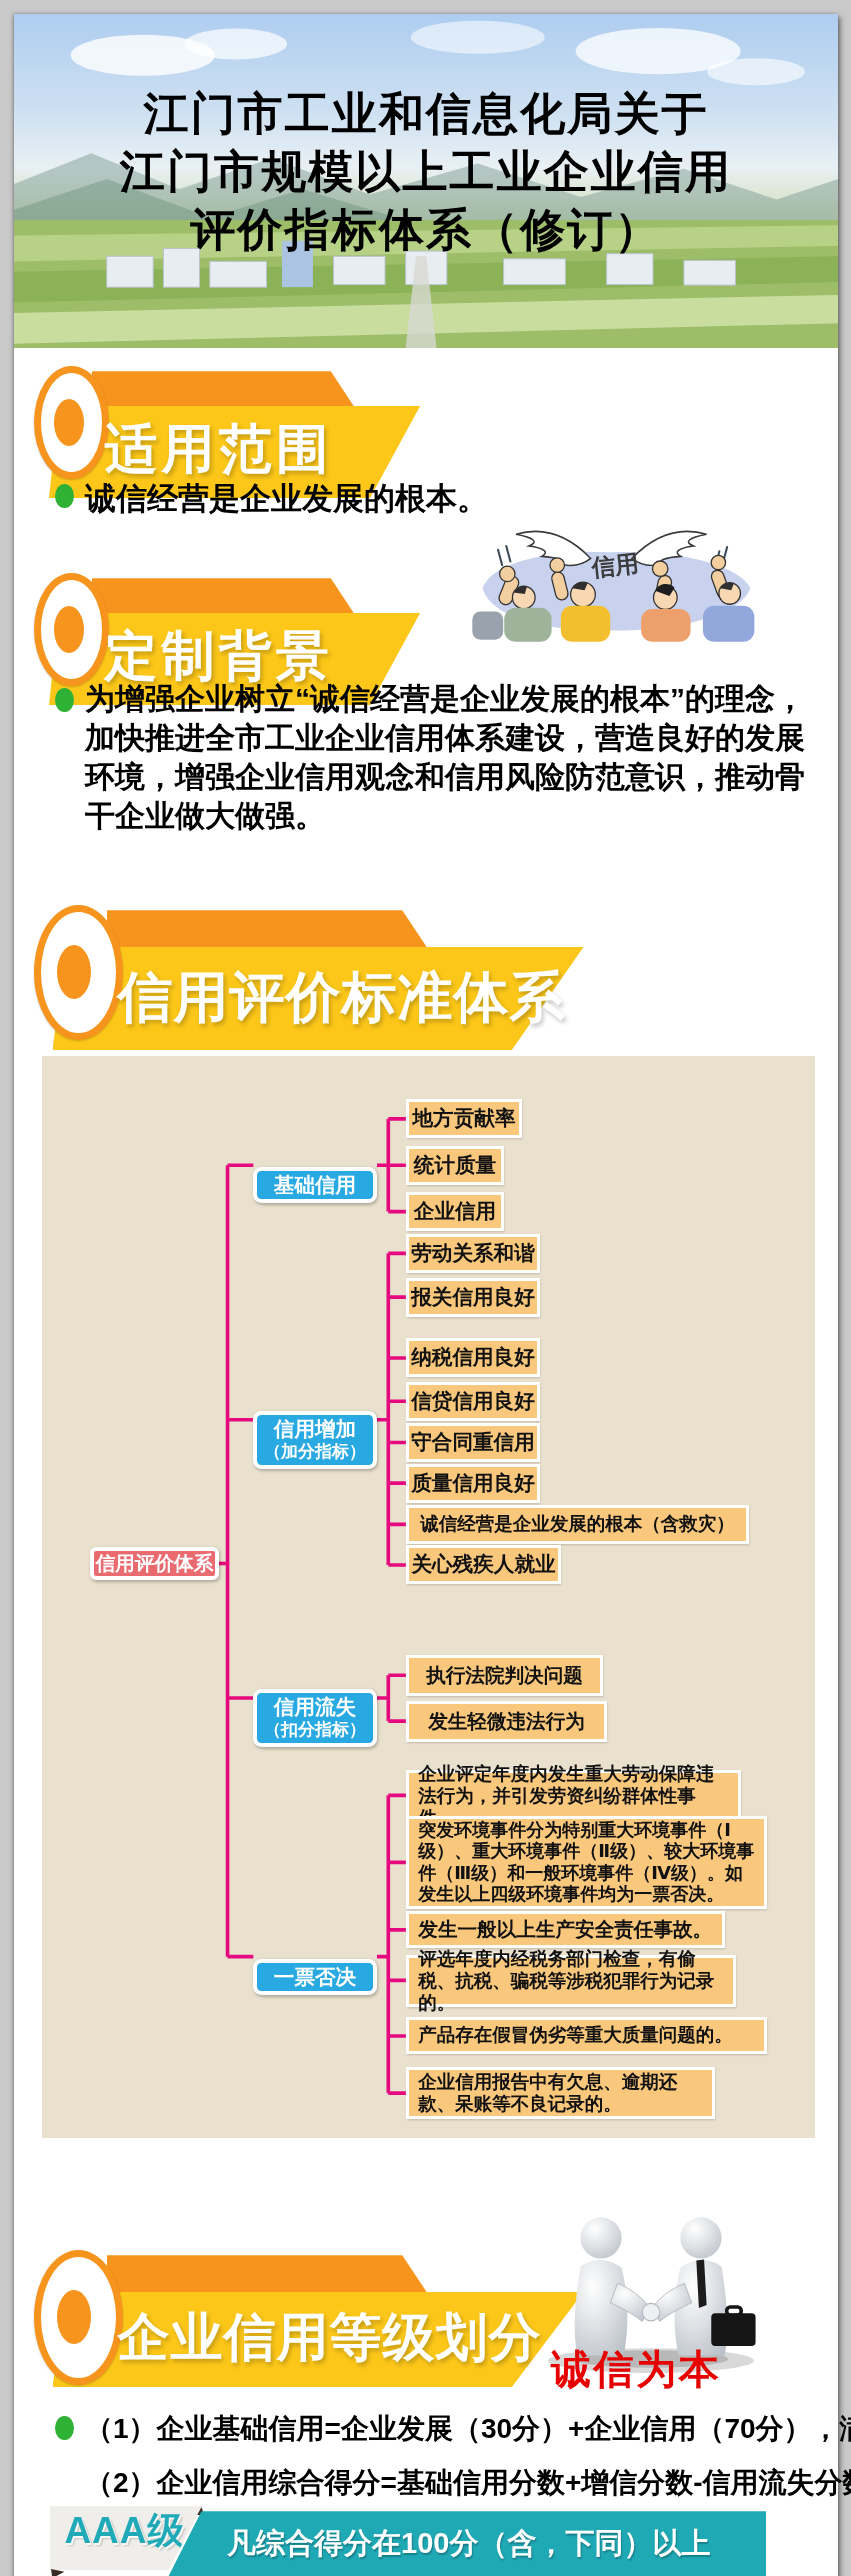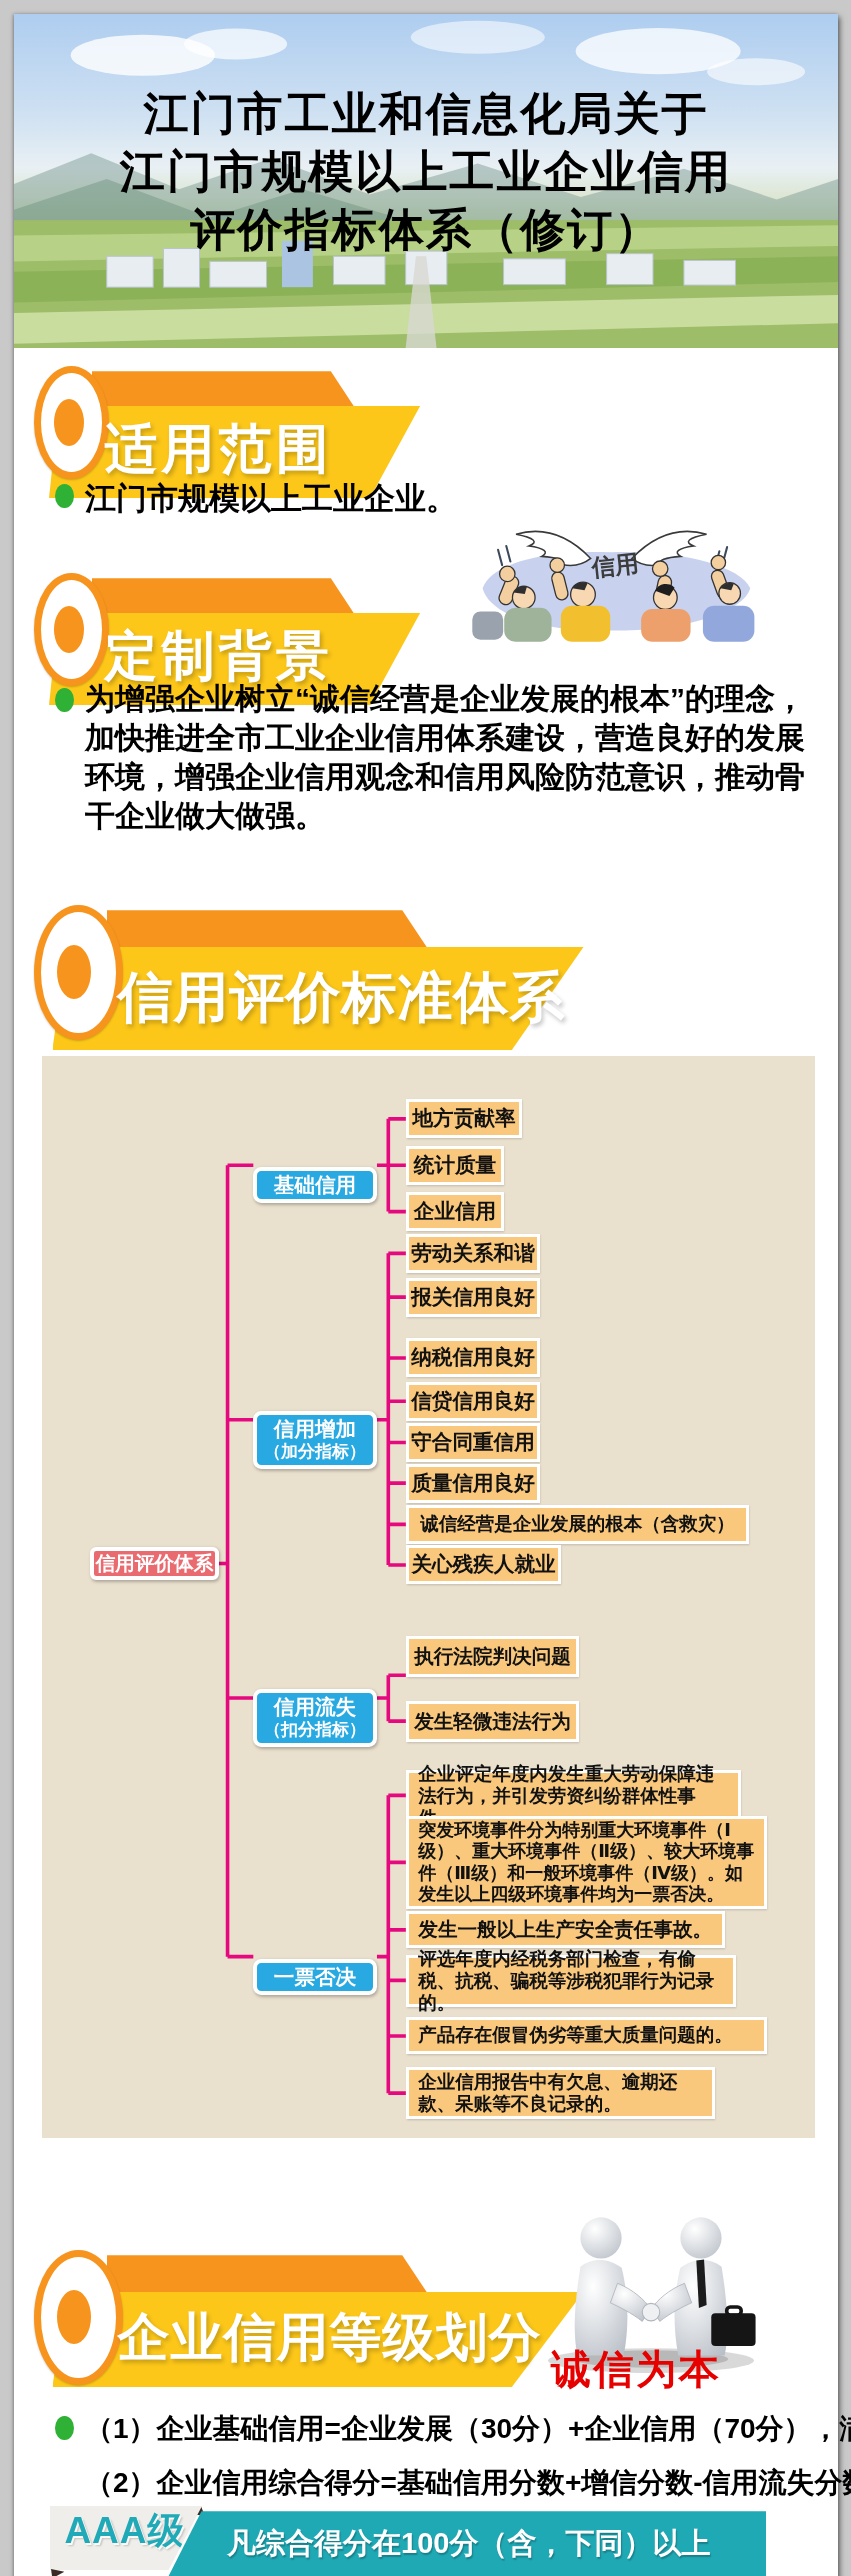--- a/index.html
+++ b/index.html
@@ -105,21 +105,21 @@
     </div>
 
     <div class="ribbon" style="left:15.5px;top:348px;width:407px;height:160px">
       <div class="rb-top abs" style="left:62px;top:9.3px;width:263px;height:36px"></div>
       <div class="rb-main abs" style="left:19.6px;top:44px;width:371px;height:92px"></div>
       <div class="rb-ring abs" style="left:4.1px;top:4.1px;width:61px;height:99px"></div>
       <div class="rb-dot abs" style="left:24px;top:37px;width:30px;height:47px"></div>
       <div class="rb-title" style="left:75px;top:52px;font-size:53px;letter-spacing:4.1px">适用范围</div>
     </div>
     <div class="gdot" style="left:41px;top:470px;width:18.5px;height:24px"></div>
-    <div class="btext" style="left:71px;top:464px;font-size:31px">江门市规模以上工业企业。</div>
+    <div class="btext" style="left:71px;top:464px;font-size:31px">诚信经营是企业发展的根本。</div>
 
     <svg class="abs" style="left:448px;top:497px" width="296" height="134" viewBox="0 0 575 260">
       <path d="M40,150 C60,95 180,75 290,80 C420,75 540,105 560,150 C545,200 420,235 290,232 C160,235 55,205 40,150 Z" fill="#b6c3ea" opacity=".75"></path>
       <g fill="#ffffff" stroke="#3a3a3a" stroke-width="3">
         <path d="M250,92 C200,40 150,32 105,45 C140,52 150,60 130,68 C160,72 170,80 155,88 C185,90 200,96 195,104 C215,108 235,104 250,92 Z"></path>
         <path d="M330,92 C380,40 430,32 475,45 C440,52 430,60 450,68 C420,72 410,80 425,88 C395,90 380,96 385,104 C365,108 345,104 330,92 Z"></path>
       </g>
       <text x="252" y="122" font-size="46" font-weight="bold" fill="#3c3c3c" transform="rotate(-6 290 110)">信用</text>
       <g stroke="#3b4a5a" stroke-width="4" stroke-linecap="round">
         <line x1="70" y1="75" x2="78" y2="105"></line>
@@ -210,22 +210,22 @@
 
       <div class="leaf" style="left:364px;top:178px;width:134px;height:39px">劳动关系和谐</div>
       <div class="leaf" style="left:364px;top:222px;width:134px;height:39px">报关信用良好</div>
       <div class="leaf" style="left:364px;top:282px;width:134px;height:39px">纳税信用良好</div>
       <div class="leaf" style="left:364px;top:326px;width:134px;height:39px">信贷信用良好</div>
       <div class="leaf" style="left:364px;top:367px;width:134px;height:39px">守合同重信用</div>
       <div class="leaf" style="left:364px;top:408px;width:134px;height:39px">质量信用良好</div>
       <div class="leaf f36" style="left:364px;top:449px;width:343px;height:39px">诚信经营是企业发展的根本（含救灾）</div>
       <div class="leaf" style="left:364px;top:489px;width:155px;height:39px">关心残疾人就业</div>
 
-      <div class="leaf f38" style="left:364px;top:580px;width:173px;height:41px">执行法院判决问题</div>
-      <div class="leaf f38" style="left:364px;top:645px;width:173px;height:41px">发生轻微违法行为</div>
+      <div class="leaf f38" style="left:364px;top:599px;width:197px;height:41px">执行法院判决问题</div>
+      <div class="leaf f38" style="left:364px;top:645px;width:201px;height:41px">发生轻微违法行为</div>
 
       <div class="leaf ml f36" style="left:364px;top:714px;width:335px;height:52px">企业评定年度内发生重大劳动保障违法行为，并引发劳资纠纷群体性事件。</div>
       <div class="leaf ml f35" style="left:364px;top:760px;width:361px;height:93px">突发环境事件分为特别重大环境事件（Ⅰ级）、重大环境事件（Ⅱ级）、较大环境事件（Ⅲ级）和一般环境事件（Ⅳ级）。如发生以上四级环境事件均为一票否决。</div>
       <div class="leaf ml f38" style="left:364px;top:855px;width:319px;height:37px">发生一般以上生产安全责任事故。</div>
       <div class="leaf ml f36" style="left:364px;top:899px;width:330px;height:52px">评选年度内经税务部门检查，有偷税、抗税、骗税等涉税犯罪行为记录的。</div>
       <div class="leaf ml f36" style="left:364px;top:961px;width:361px;height:37px">产品存在假冒伪劣等重大质量问题的。</div>
       <div class="leaf ml f36" style="left:364px;top:1011px;width:309px;height:52px">企业信用报告中有欠息、逾期还款、呆账等不良记录的。</div>
     </div>
 
     <div class="ribbon" style="left:15.5px;top:2231px;width:582px;height:170px">

